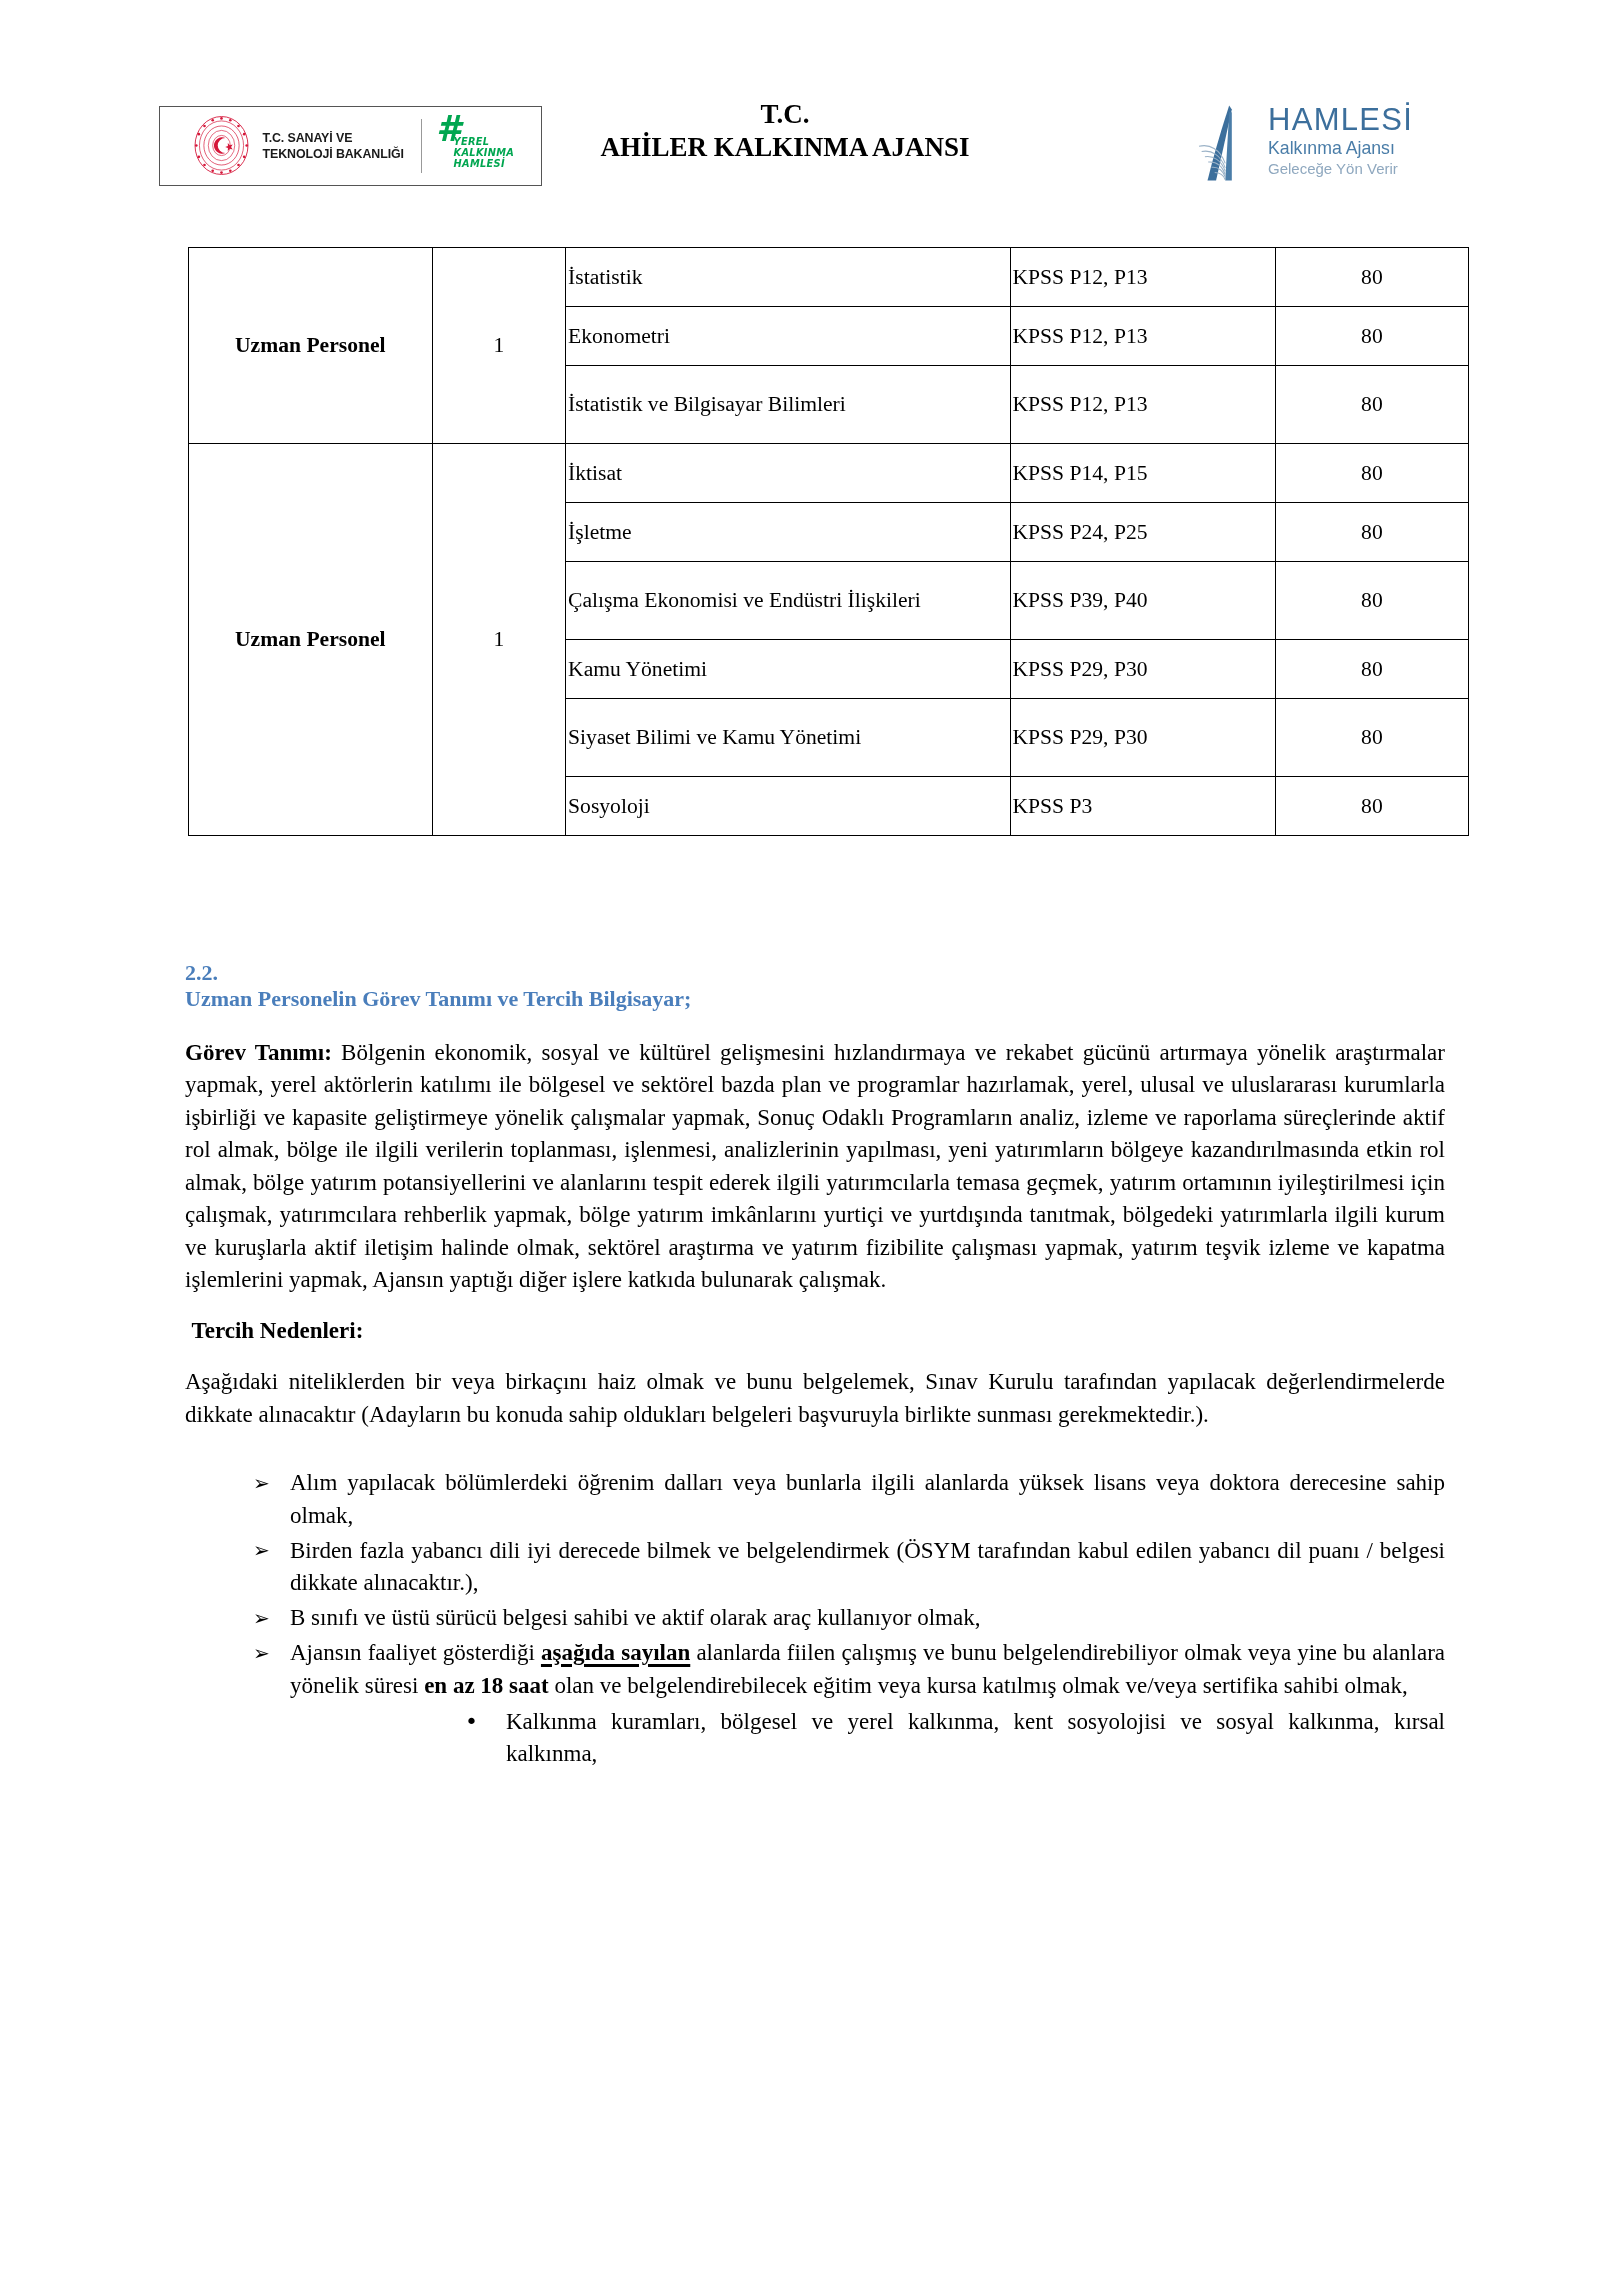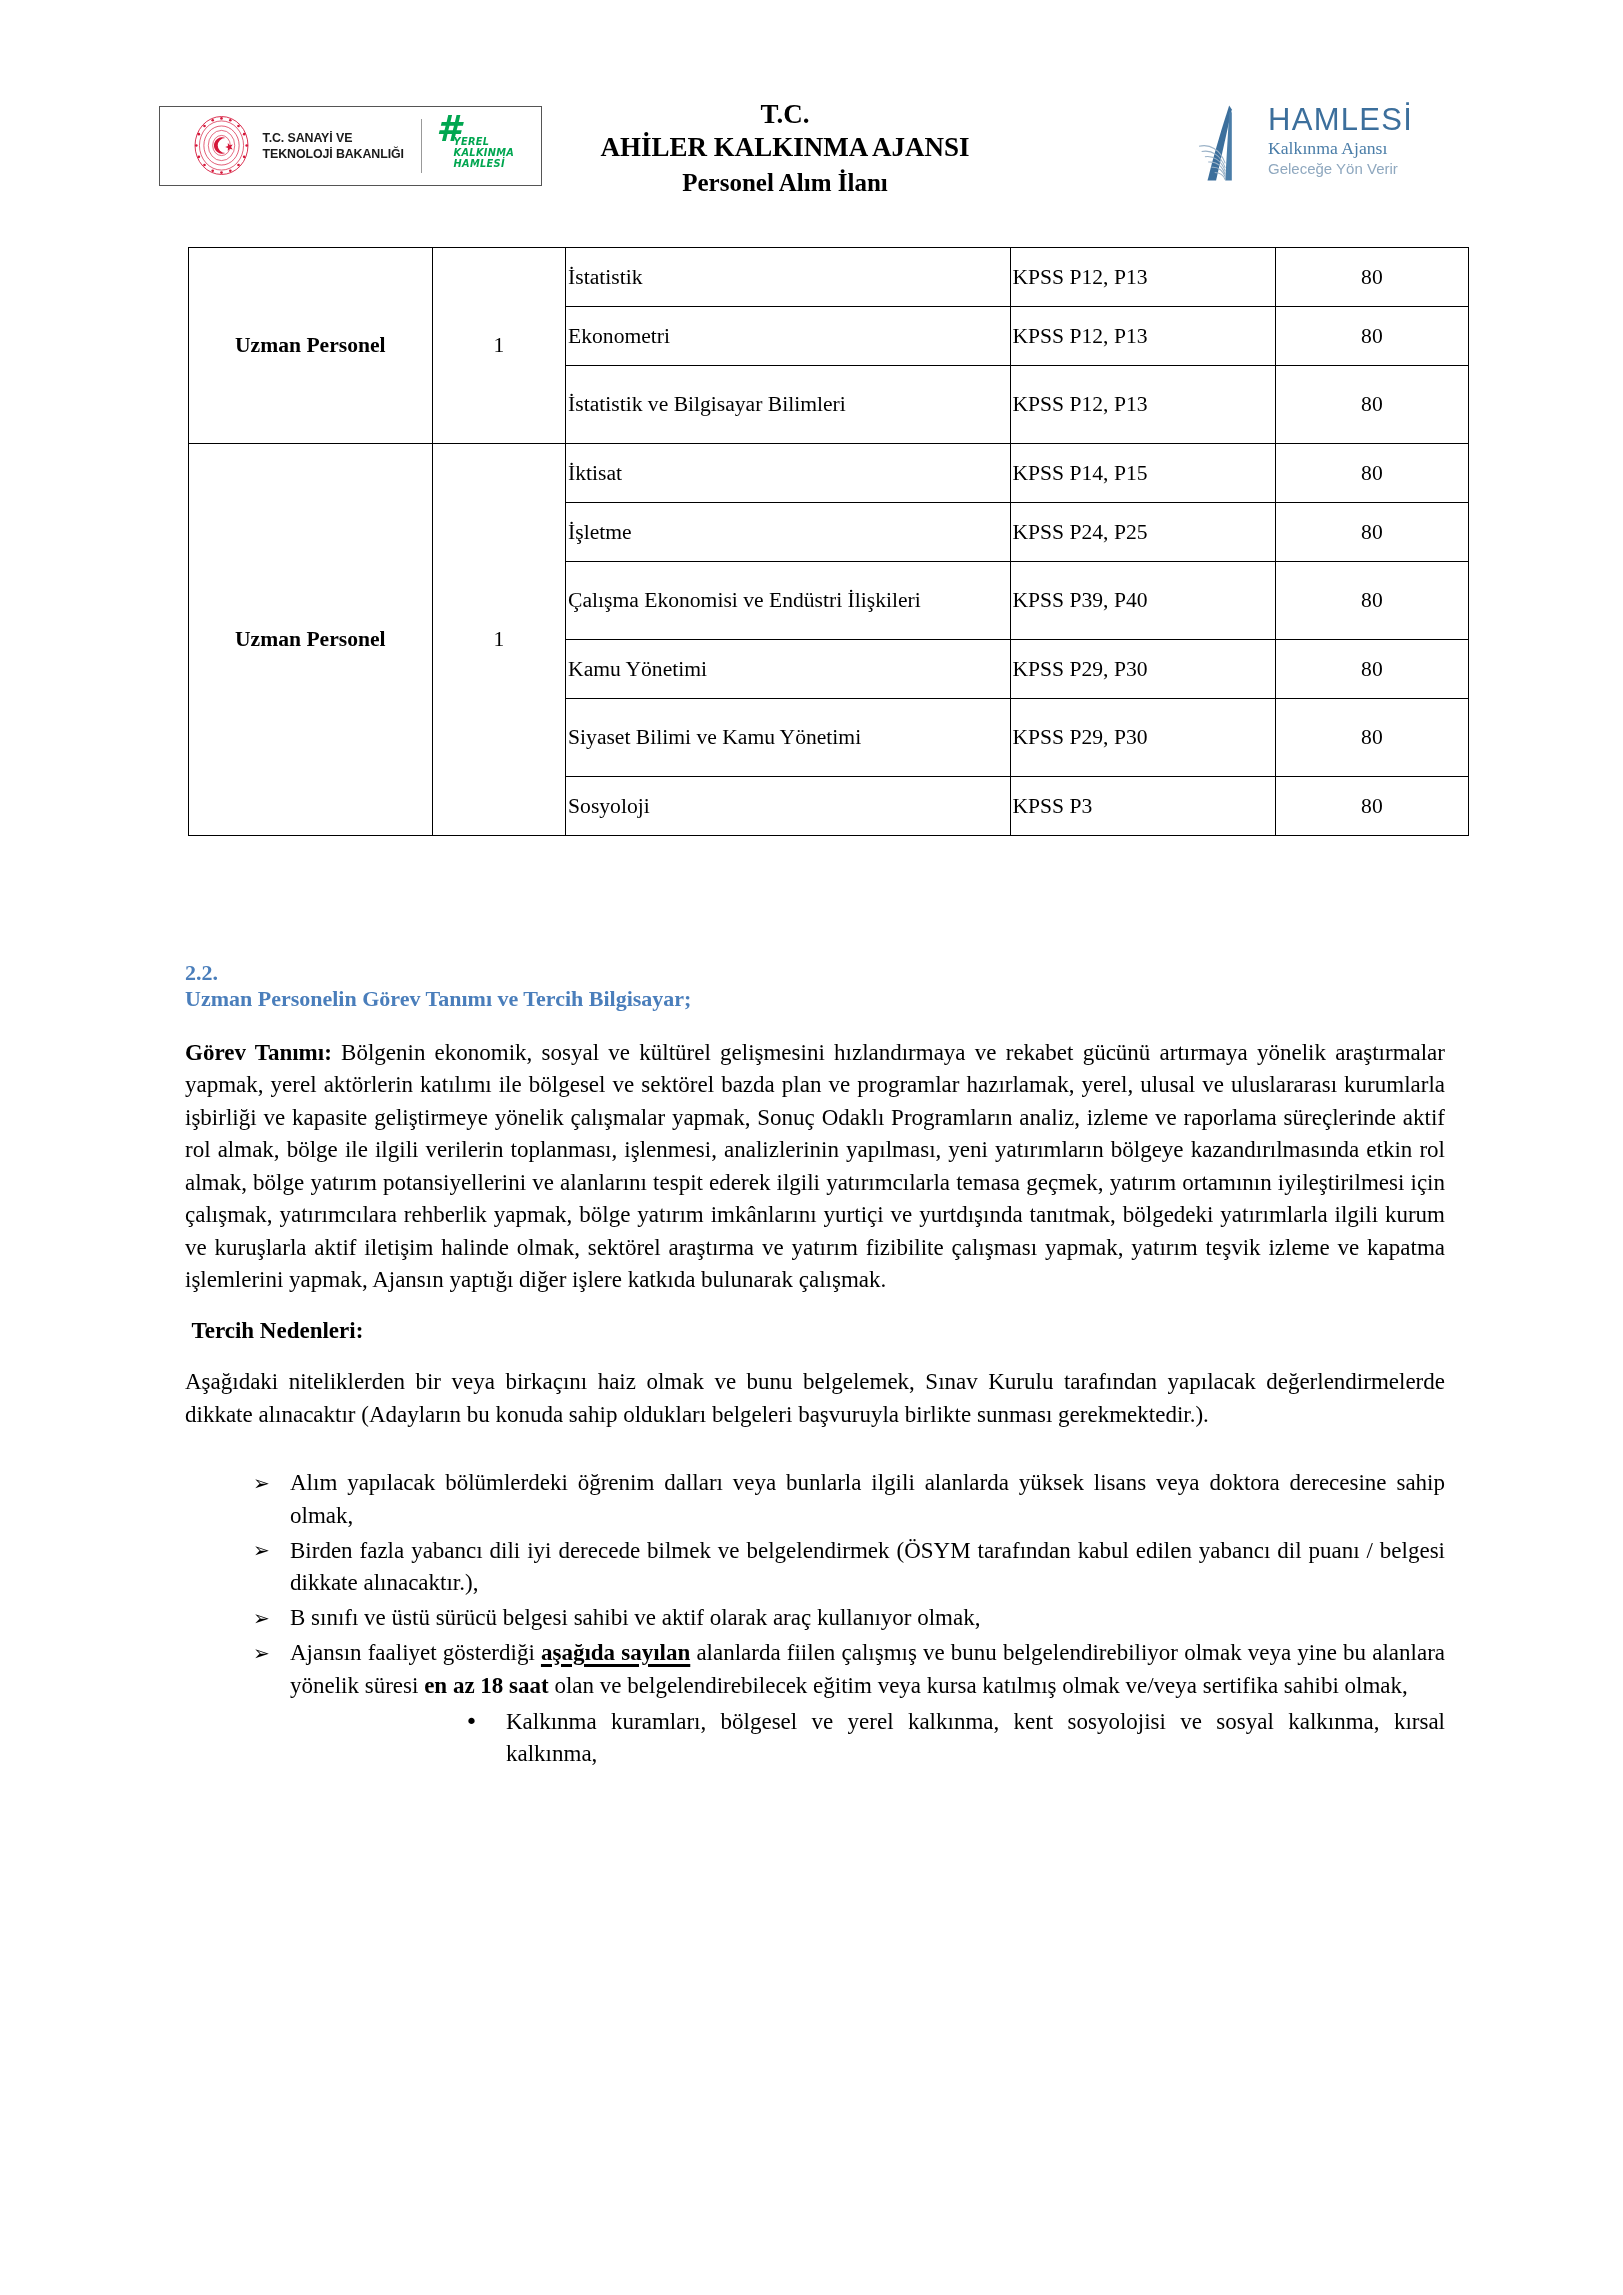--- a/index.html
+++ b/index.html
@@ -144,21 +144,21 @@
     width: 216px;
   }
   .agency-name {
     font-family: "Liberation Sans", "DejaVu Sans", sans-serif;
     font-size: 31px;
     letter-spacing: 1.3px;
     color: #3c6f9c;
     line-height: 1.04;
   }
   .agency-sub1 {
-    font-family: Liberation Serif, serif;
+    font-family: Liberation Sans, sans-serif;
     font-size: 17.7px;
     color: #4a7da8;
     line-height: 1.18;
     margin-top: 1.3px;
   }
   .agency-sub2 {
     font-family: "Liberation Sans", "DejaVu Sans", sans-serif;
     font-size: 15px;
     color: #8fa8bf;
     line-height: 1.18;
@@ -353,21 +353,20 @@
       <div class="ministry-divider"></div>
       <div class="hamle-logo">
         <div class="hamle-hash">#</div>
         <div class="hamle-words">YEREL<br>KALKINMA<br>HAMLESİ</div>
       </div>
     </div>
 
     <div class="title-block">
       <div class="title-line1">T.C.</div>
       <div class="title-line2">AHİLER KALKINMA AJANSI</div>
-      <div class="title-line3">Personel Alım İlanı</div>
     </div>
 
     <div class="agency-logo">
       <svg class="agency-mark" viewBox="0 0 120 125">
         <path d="M58 4 C47 38 36 74 25 118 L38 118 C47 78 55 42 62 10 Z" fill="#3c6f9c"></path>
         <path d="M58 14 C56 48 54 84 52 118 L62 118 C62 82 62 46 62 14 Z" fill="#4a7da8"></path>
         <g stroke="#9bb2c7" fill="none" stroke-width="1.6">
           <path d="M12 66 C28 62 44 70 52 92"></path>
           <path d="M16 74 C31 71 45 79 52 99"></path>
           <path d="M21 82 C34 80 46 87 52 104"></path>

